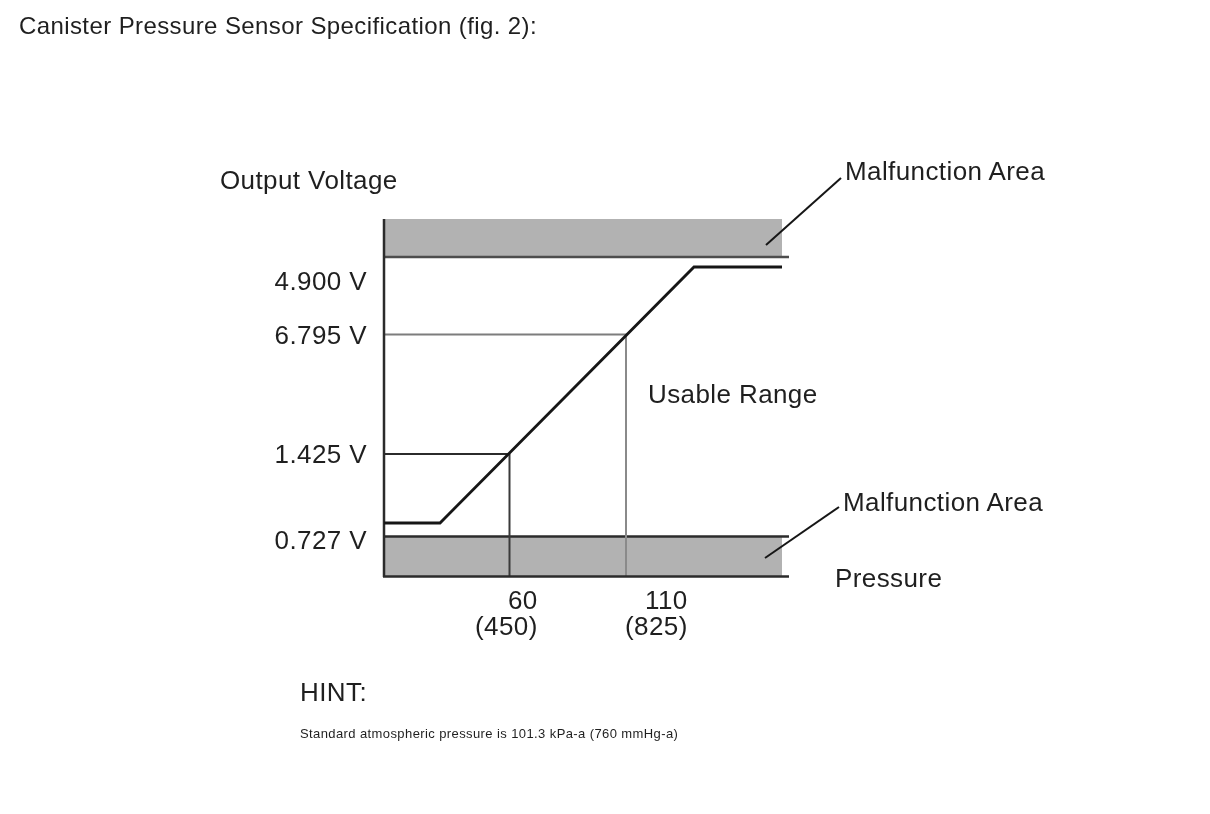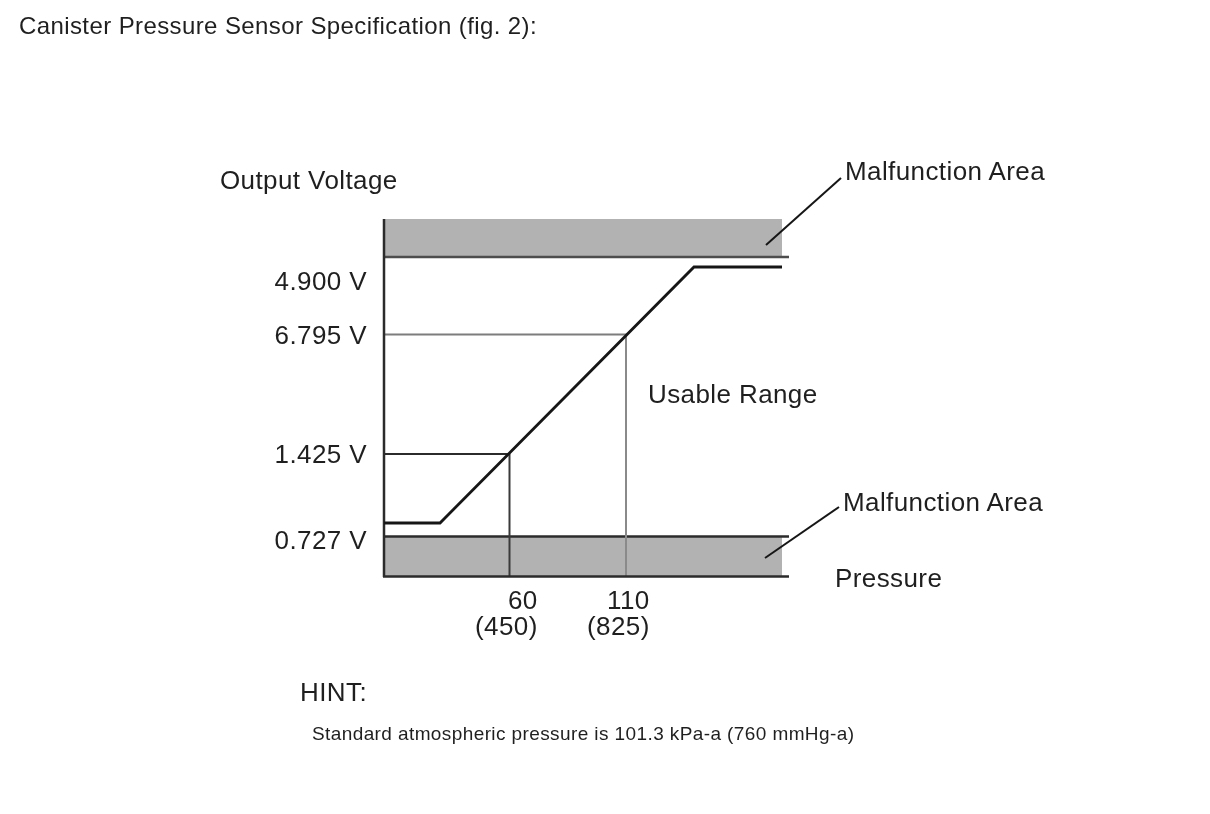--- a/index.html
+++ b/index.html
@@ -42,23 +42,23 @@
   .xtick {
     top: 587px;
     line-height: 26px;
     text-align: right;
   }
   .hint-heading {
     left: 300px;
     top: 682px;
   }
   .hint-text {
-    left: 312px;
+    left: 300px;
     top: 724px;
-    font-size: 19px;
+    font-size: 13px;
   }
 </style>
 </head>
 <body>
 
 <div class="page">
 
   <div class="lbl title">Canister Pressure Sensor Specification (fig. 2):</div>
 
   <svg class="plot-svg" width="1210" height="814" viewBox="0 0 1210 814">
@@ -88,21 +88,21 @@
 
   <div class="lbl ylbl" style="top:250px;margin-top:21px;">4.900 V</div>
   <div class="lbl ylbl" style="top:325px;">6.795 V</div>
   <div class="lbl ylbl" style="top:444px;">1.425 V</div>
   <div class="lbl ylbl" style="top:530px;">0.727 V</div>
 
   <div class="lbl xtick" style="left:475px;">
     <div>60</div>
     <div>(450)</div>
   </div>
-  <div class="lbl xtick" style="left:587px;">
+  <div class="lbl xtick" style="left:625px;">
     <div>110</div>
     <div>(825)</div>
   </div>
 
   <div class="lbl" style="left:845px; top:161px;">Malfunction Area</div>
   <div class="lbl" style="left:648px; top:384px;">Usable Range</div>
   <div class="lbl" style="left:843px; top:492px;">Malfunction Area</div>
 
   <div class="lbl hint-heading">HINT:</div>
   <div class="lbl hint-text">Standard atmospheric pressure is 101.3 kPa-a (760 mmHg-a)</div>

